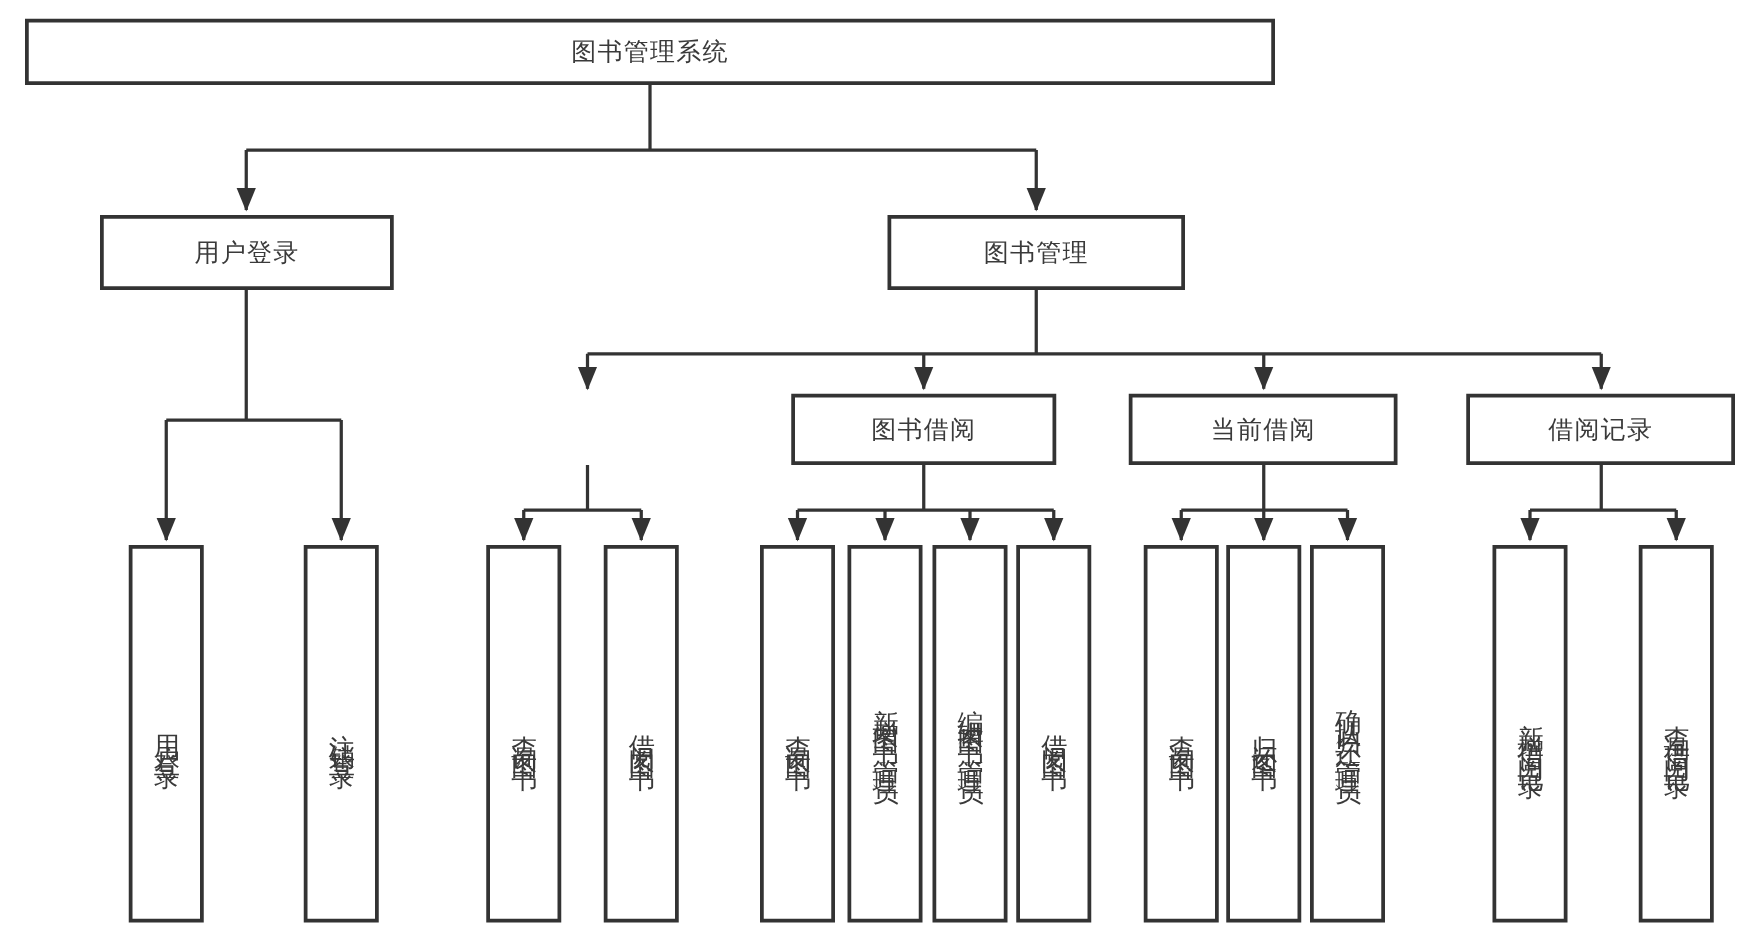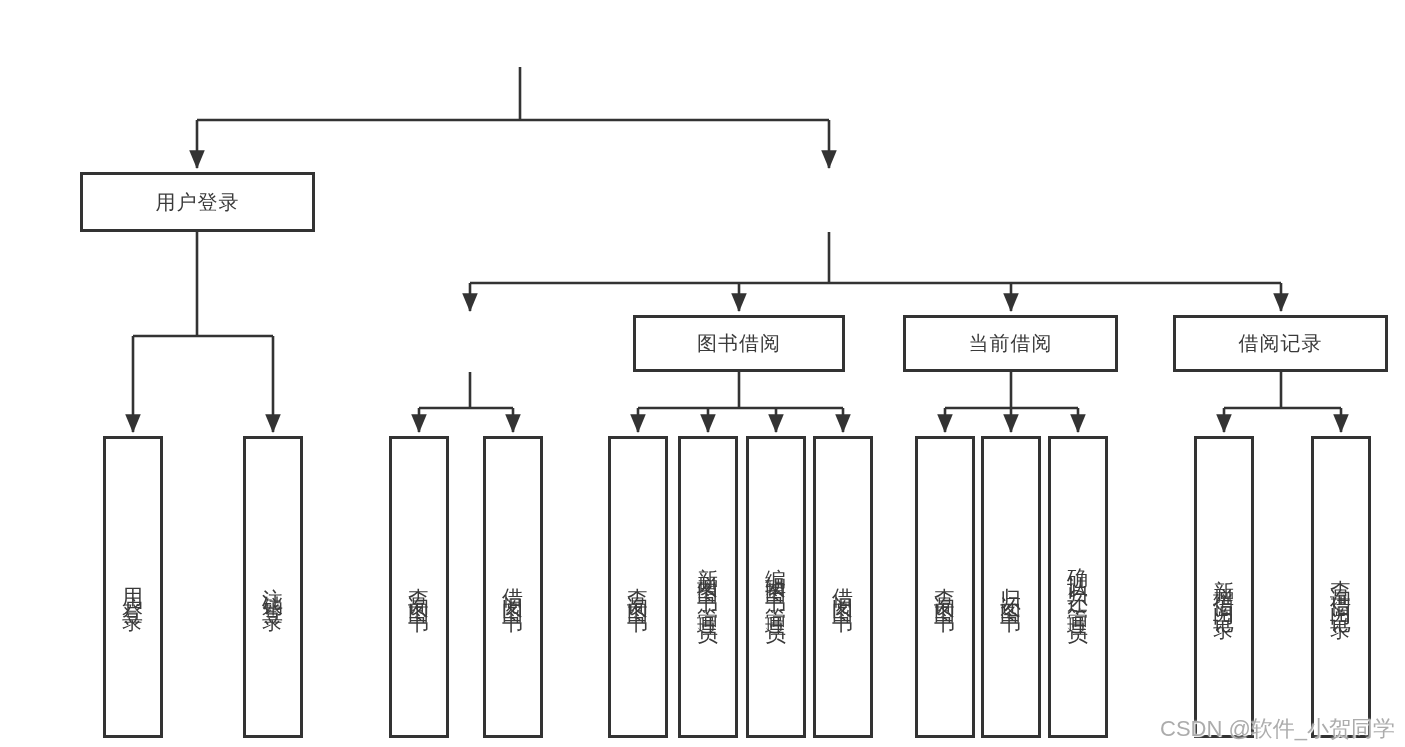--- a/index.html
+++ b/index.html
@@ -102,23 +102,29 @@
       <path d="M1011,408 L1011,432" marker-end="url(#arrow)"></path>
       <path d="M1078,408 L1078,432" marker-end="url(#arrow)"></path>
 
       <path d="M1281,372 L1281,408"></path>
       <path d="M1224,408 L1341,408"></path>
       <path d="M1224,408 L1224,432" marker-end="url(#arrow)"></path>
       <path d="M1341,408 L1341,432" marker-end="url(#arrow)"></path>
     </g>
   </svg>
 
+  <div class="box hbox root-box" style="left:20px; top:15px; width:1000px; height:53px;">
+    <span>图书管理系统</span>
+  </div>
 
   <div class="box hbox" style="left:80px; top:172px; width:235px; height:60px;">
     <span>用户登录</span>
+  </div>
+  <div class="box hbox" style="left:710px; top:172px; width:238px; height:60px;">
+    <span>图书管理</span>
   </div>
 
   <div class="box hbox" style="left:633px; top:315px; width:212px; height:57px;">
     <span>图书借阅</span>
   </div>
   <div class="box hbox" style="left:903px; top:315px; width:215px; height:57px;">
     <span>当前借阅</span>
   </div>
   <div class="box hbox" style="left:1173px; top:315px; width:215px; height:57px;">
     <span>借阅记录</span>
@@ -161,15 +167,14 @@
     <span>确认归还（管理员）</span>
   </div>
 
   <div class="box vbox" style="left:1194px; top:436px; width:60px; height:302px;">
     <span>新增借阅记录</span>
   </div>
   <div class="box vbox" style="left:1311px; top:436px; width:60px; height:302px;">
     <span>查询借阅记录</span>
   </div>
 
-  <div id="watermark">CSDN @软件_小贺同学</div>
 
 </div>
 
 </body></html>

